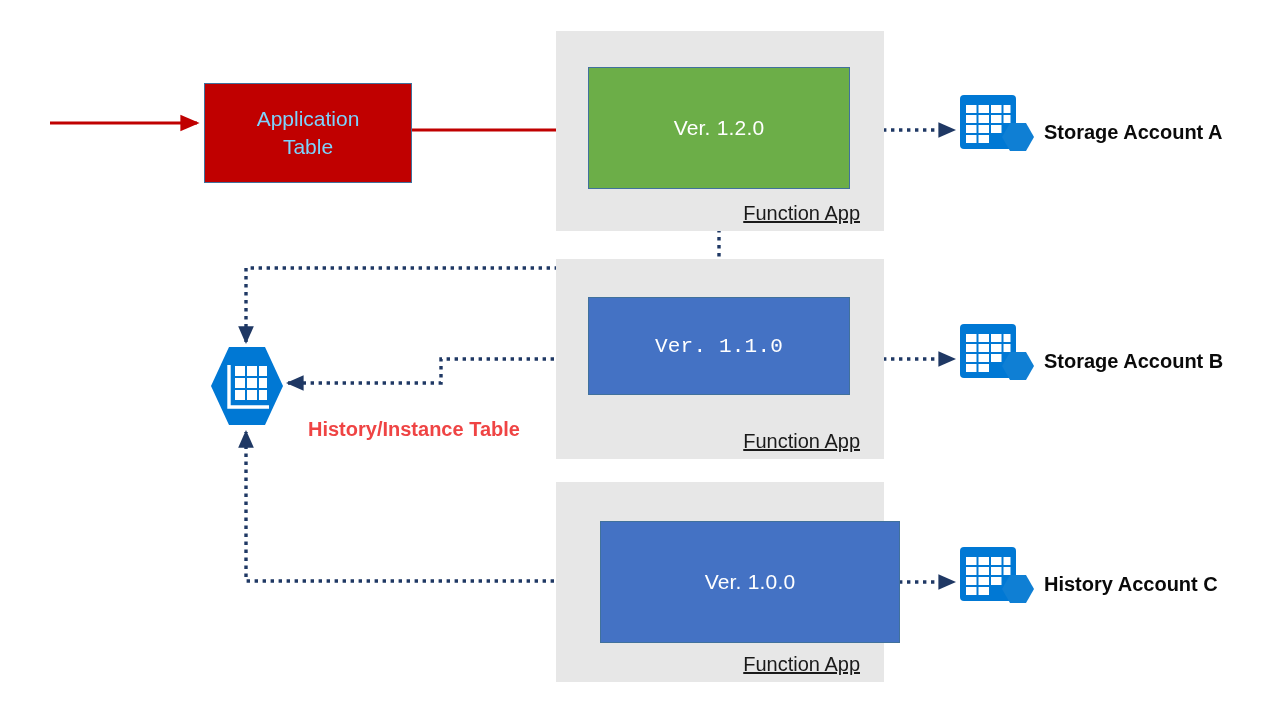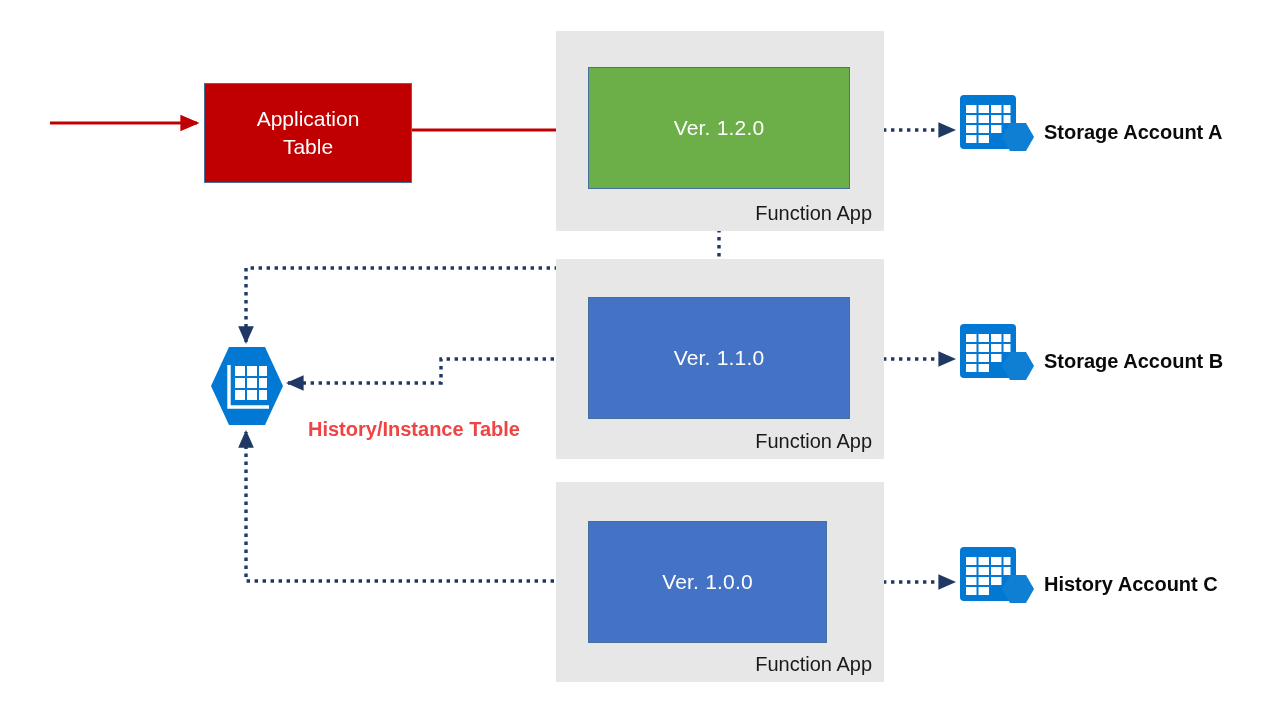--- a/index.html
+++ b/index.html
@@ -27,26 +27,27 @@
   }
 
   
   .fnapp {
     position: absolute;
     background: #E7E7E7;
     box-sizing: border-box;
   }
   .fnapp-label {
     position: absolute;
-    right: 12px;
+    right: 24px;
     bottom: 6px;
     font-size: 20px;
     color: #1a1a1a;
     font-family: "Liberation Sans", sans-serif;
     white-space: nowrap;
+    text-decoration: underline;
   }
 
   
   .verbox {
     position: absolute;
     border: 1px solid #41719C;
     box-sizing: border-box;
     display: flex;
     align-items: center;
     justify-content: center;
@@ -61,21 +62,21 @@
   
   .router {
     position: absolute;
     background: #C00000;
     border: 1px solid #41719C;
     box-sizing: border-box;
     display: flex;
     flex-direction: column;
     align-items: center;
     justify-content: center;
-    color: #ffffff;
+    color: #7dd3fc;
     font-size: 21px;
     line-height: 1.35;
     text-align: center;
     font-family: "Liberation Sans", sans-serif;
   }
 
   
   .storage {
     position: absolute;
     display: flex;
@@ -159,28 +160,28 @@
   <div class="fnapp" style="left:556px; top:31px; width:328px; height:200px;">
     <span class="fnapp-label">Function App</span>
   </div>
   <div class="verbox green" style="left:588px; top:67px; width:262px; height:122px;">
     <span>Ver. 1.2.0</span>
   </div>
 
   <div class="fnapp" style="left:556px; top:259px; width:328px; height:200px;">
     <span class="fnapp-label">Function App</span>
   </div>
-  <div class="verbox blue" style="left:588px; top:297px; width:262px; height:122px;">
+  <div class="verbox blue" style="left:588px; top:297px; width:262px; height:98px;font-family:Liberation Mono, monospace;">
     <span>Ver. 1.1.0</span>
   </div>
 
   <div class="fnapp" style="left:556px; top:482px; width:328px; height:200px;">
     <span class="fnapp-label">Function App</span>
   </div>
-  <div class="verbox blue" style="left:588px; top:521px; width:239px; height:122px;">
+  <div class="verbox blue" style="left:600px; top:521px; width:300px; height:122px;">
     <span>Ver. 1.0.0</span>
   </div>
 
   <div class="storage" style="left:958px; top:93px;">
     <span>
       <svg width="76" height="74" viewBox="0 0 76 74" xmlns="http://www.w3.org/2000/svg">
         <rect x="2" y="2" width="56" height="54" rx="4" ry="4" fill="#0078D4"></rect>
         <g fill="#ffffff">
           <rect x="8" y="12" width="10.5" height="8"></rect>
           <rect x="20.5" y="12" width="10.5" height="8"></rect>

